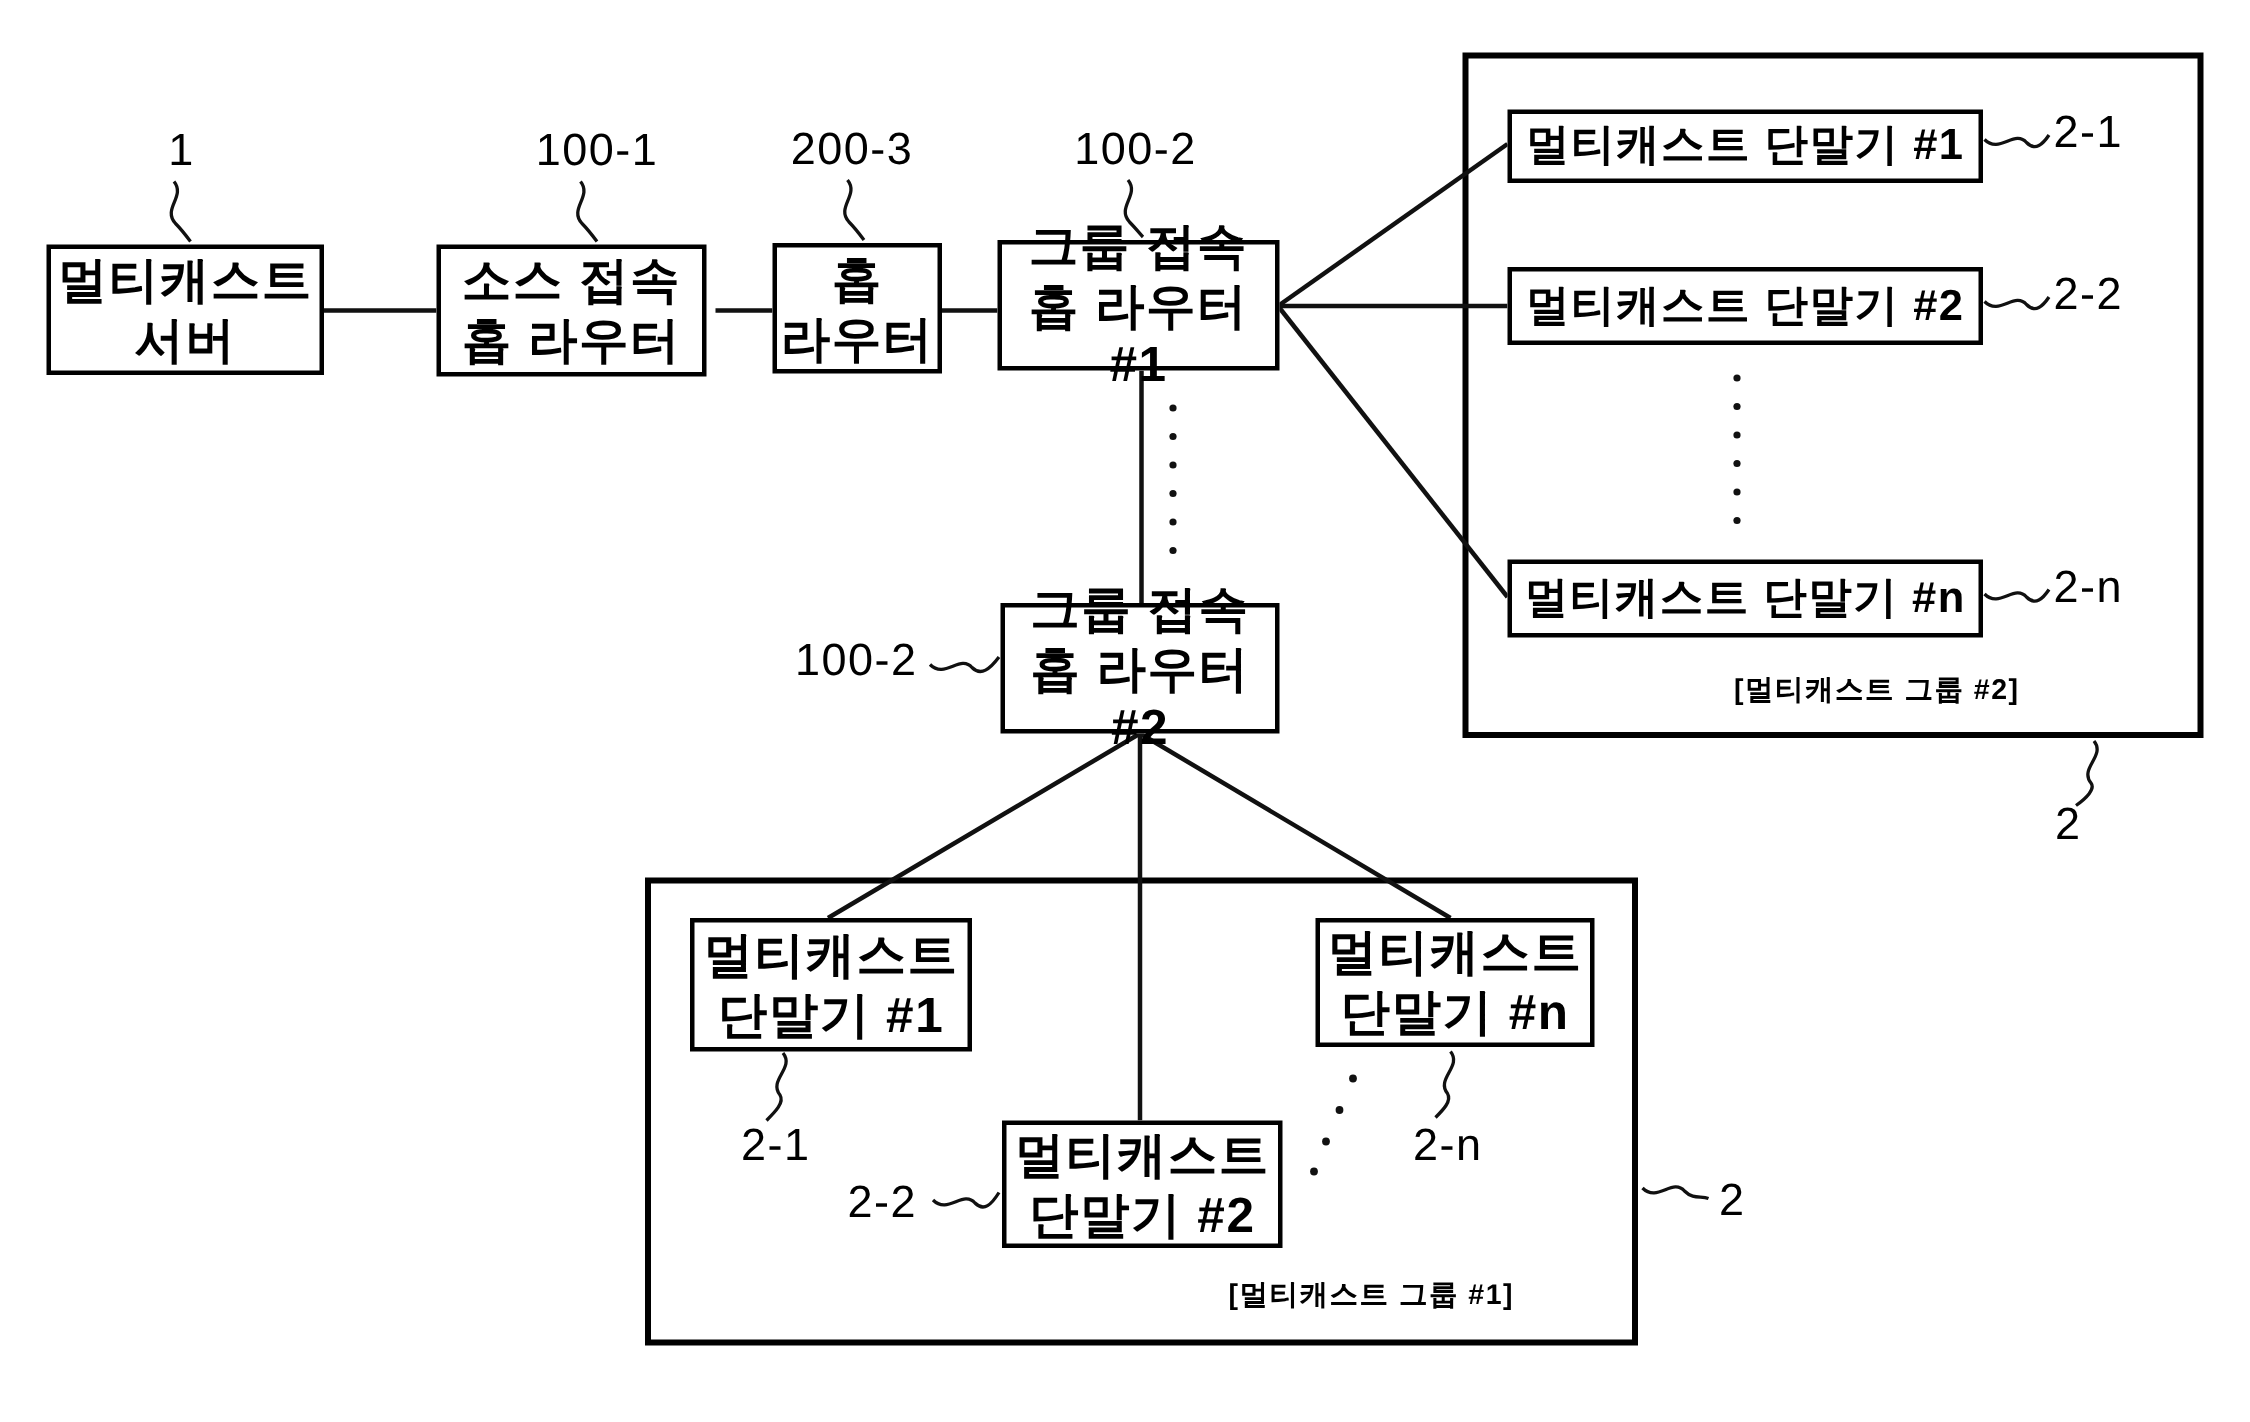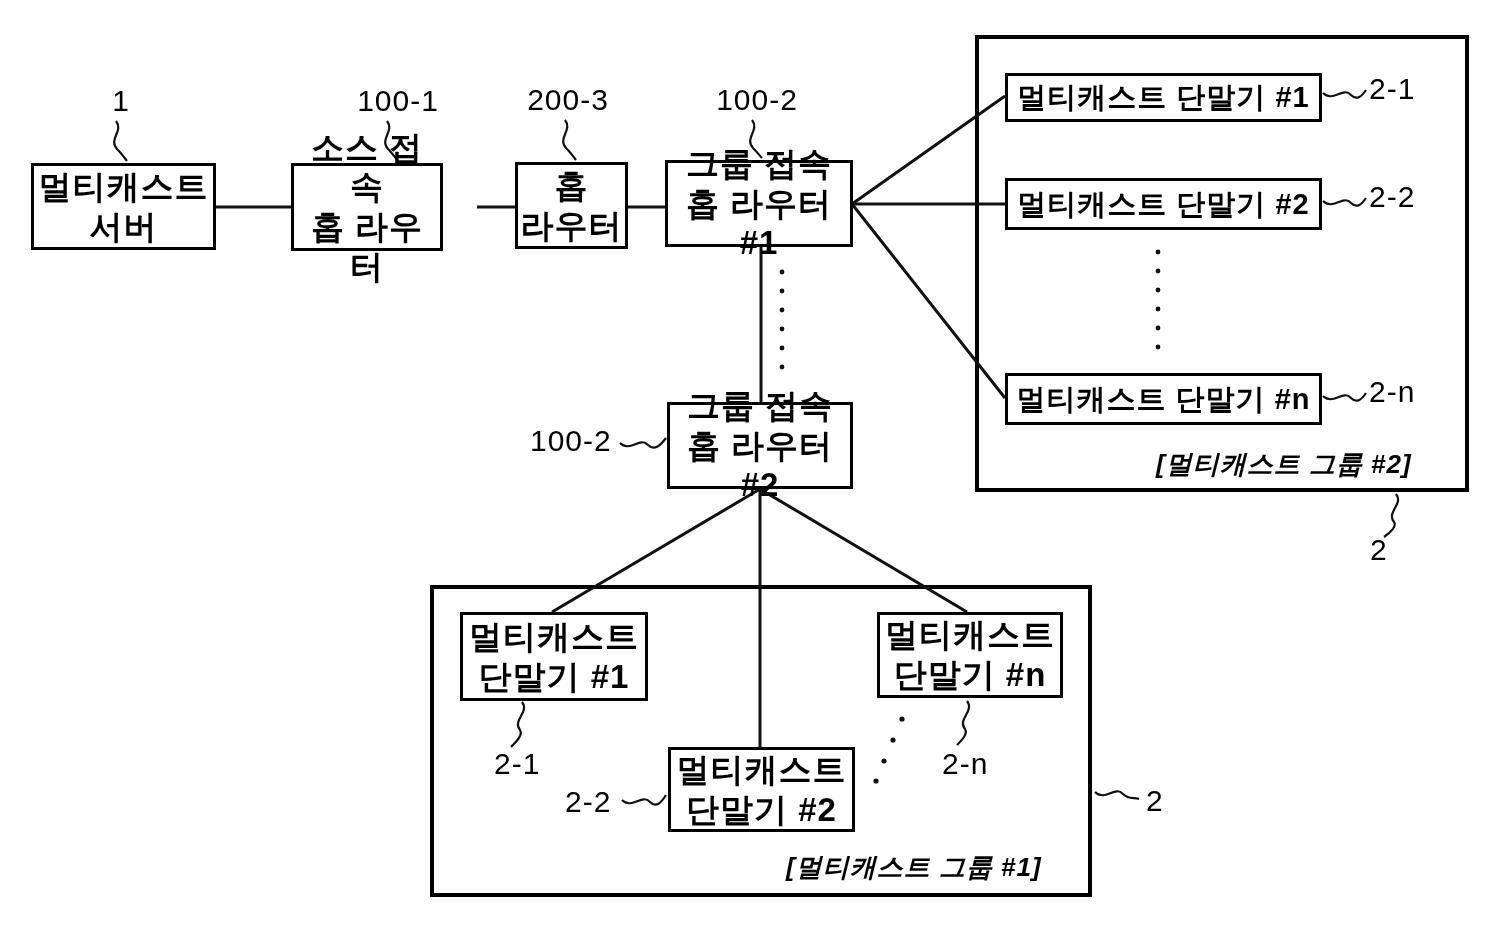--- a/index.html
+++ b/index.html
@@ -17,22 +17,22 @@
   .groupbox{
     position:absolute;border:4px solid #000;background:transparent;
     z-index:1;box-sizing:border-box;
   }
   .ref{
     position:absolute;font-size:30px;font-weight:400;line-height:1;
     z-index:4;letter-spacing:1px;white-space:nowrap;
   }
   .ref.centered{transform:translateX(-50%);}
   .caption{
-    position:absolute;font-size:26px;font-weight:700;z-index:4;
-    letter-spacing:1px;white-space:nowrap;font-style:italic;
+    position:absolute;font-size:19px;font-weight:700;z-index:4;
+    letter-spacing:1px;white-space:nowrap;
   }
   svg.wires{position:absolute;left:0;top:0;z-index:2;pointer-events:none;}
 </style>
 </head>
 <body>
 
 <div class="stage">
 
   <svg class="wires" width="1500" height="948" viewBox="0 0 1500 948">
     <g stroke="#111" stroke-width="3" fill="none">
@@ -82,21 +82,21 @@
     </g>
   </svg>
 
   <div class="ref centered" style="left:121px;top:86px;">1</div>
   <div class="ref centered" style="left:398px;top:86px;">100-1</div>
   <div class="ref centered" style="left:568px;top:85px;">200-3</div>
   <div class="ref centered" style="left:757px;top:85px;">100-2</div>
 
   <div class="box" style="left:31px;top:163px;width:185px;height:87px;">멀티캐스트
 서버</div>
-  <div class="box" style="left:291px;top:163px;width:152px;height:88px;">소스 접속
+  <div class="box" style="left:291px;top:163px;width:180px;height:88px;">소스 접속
 홉 라우터</div>
   <div class="box" style="left:515px;top:162px;width:113px;height:87px;">홉
 라우터</div>
   <div class="box" style="left:665px;top:160px;width:188px;height:87px;">그룹 접속
 홉 라우터 #1</div>
 
   <div class="box" style="left:667px;top:402px;width:186px;height:87px;">그룹 접속
 홉 라우터 #2</div>
   <div class="ref" style="left:530px;top:426px;">100-2</div>
 
@@ -113,16 +113,16 @@
   <div class="groupbox" style="left:430px;top:585px;width:662px;height:312px;"></div>
   <div class="box" style="left:460px;top:612px;width:188px;height:89px;">멀티캐스트
 단말기 #1</div>
   <div class="box" style="left:877px;top:612px;width:186px;height:86px;">멀티캐스트
 단말기 #n</div>
   <div class="box" style="left:668px;top:747px;width:187px;height:85px;">멀티캐스트
 단말기 #2</div>
   <div class="ref" style="left:494px;top:749px;">2-1</div>
   <div class="ref" style="left:565px;top:787px;">2-2</div>
   <div class="ref" style="left:942px;top:749px;">2-n</div>
-  <div class="caption" style="left:786px;top:850px;">[멀티캐스트 그룹 #1]</div>
+  <div class="caption" style="left:819px;top:850px;">[멀티캐스트 그룹 #1]</div>
   <div class="ref" style="left:1146px;top:786px;">2</div>
 
 </div>
 
 </body></html>

